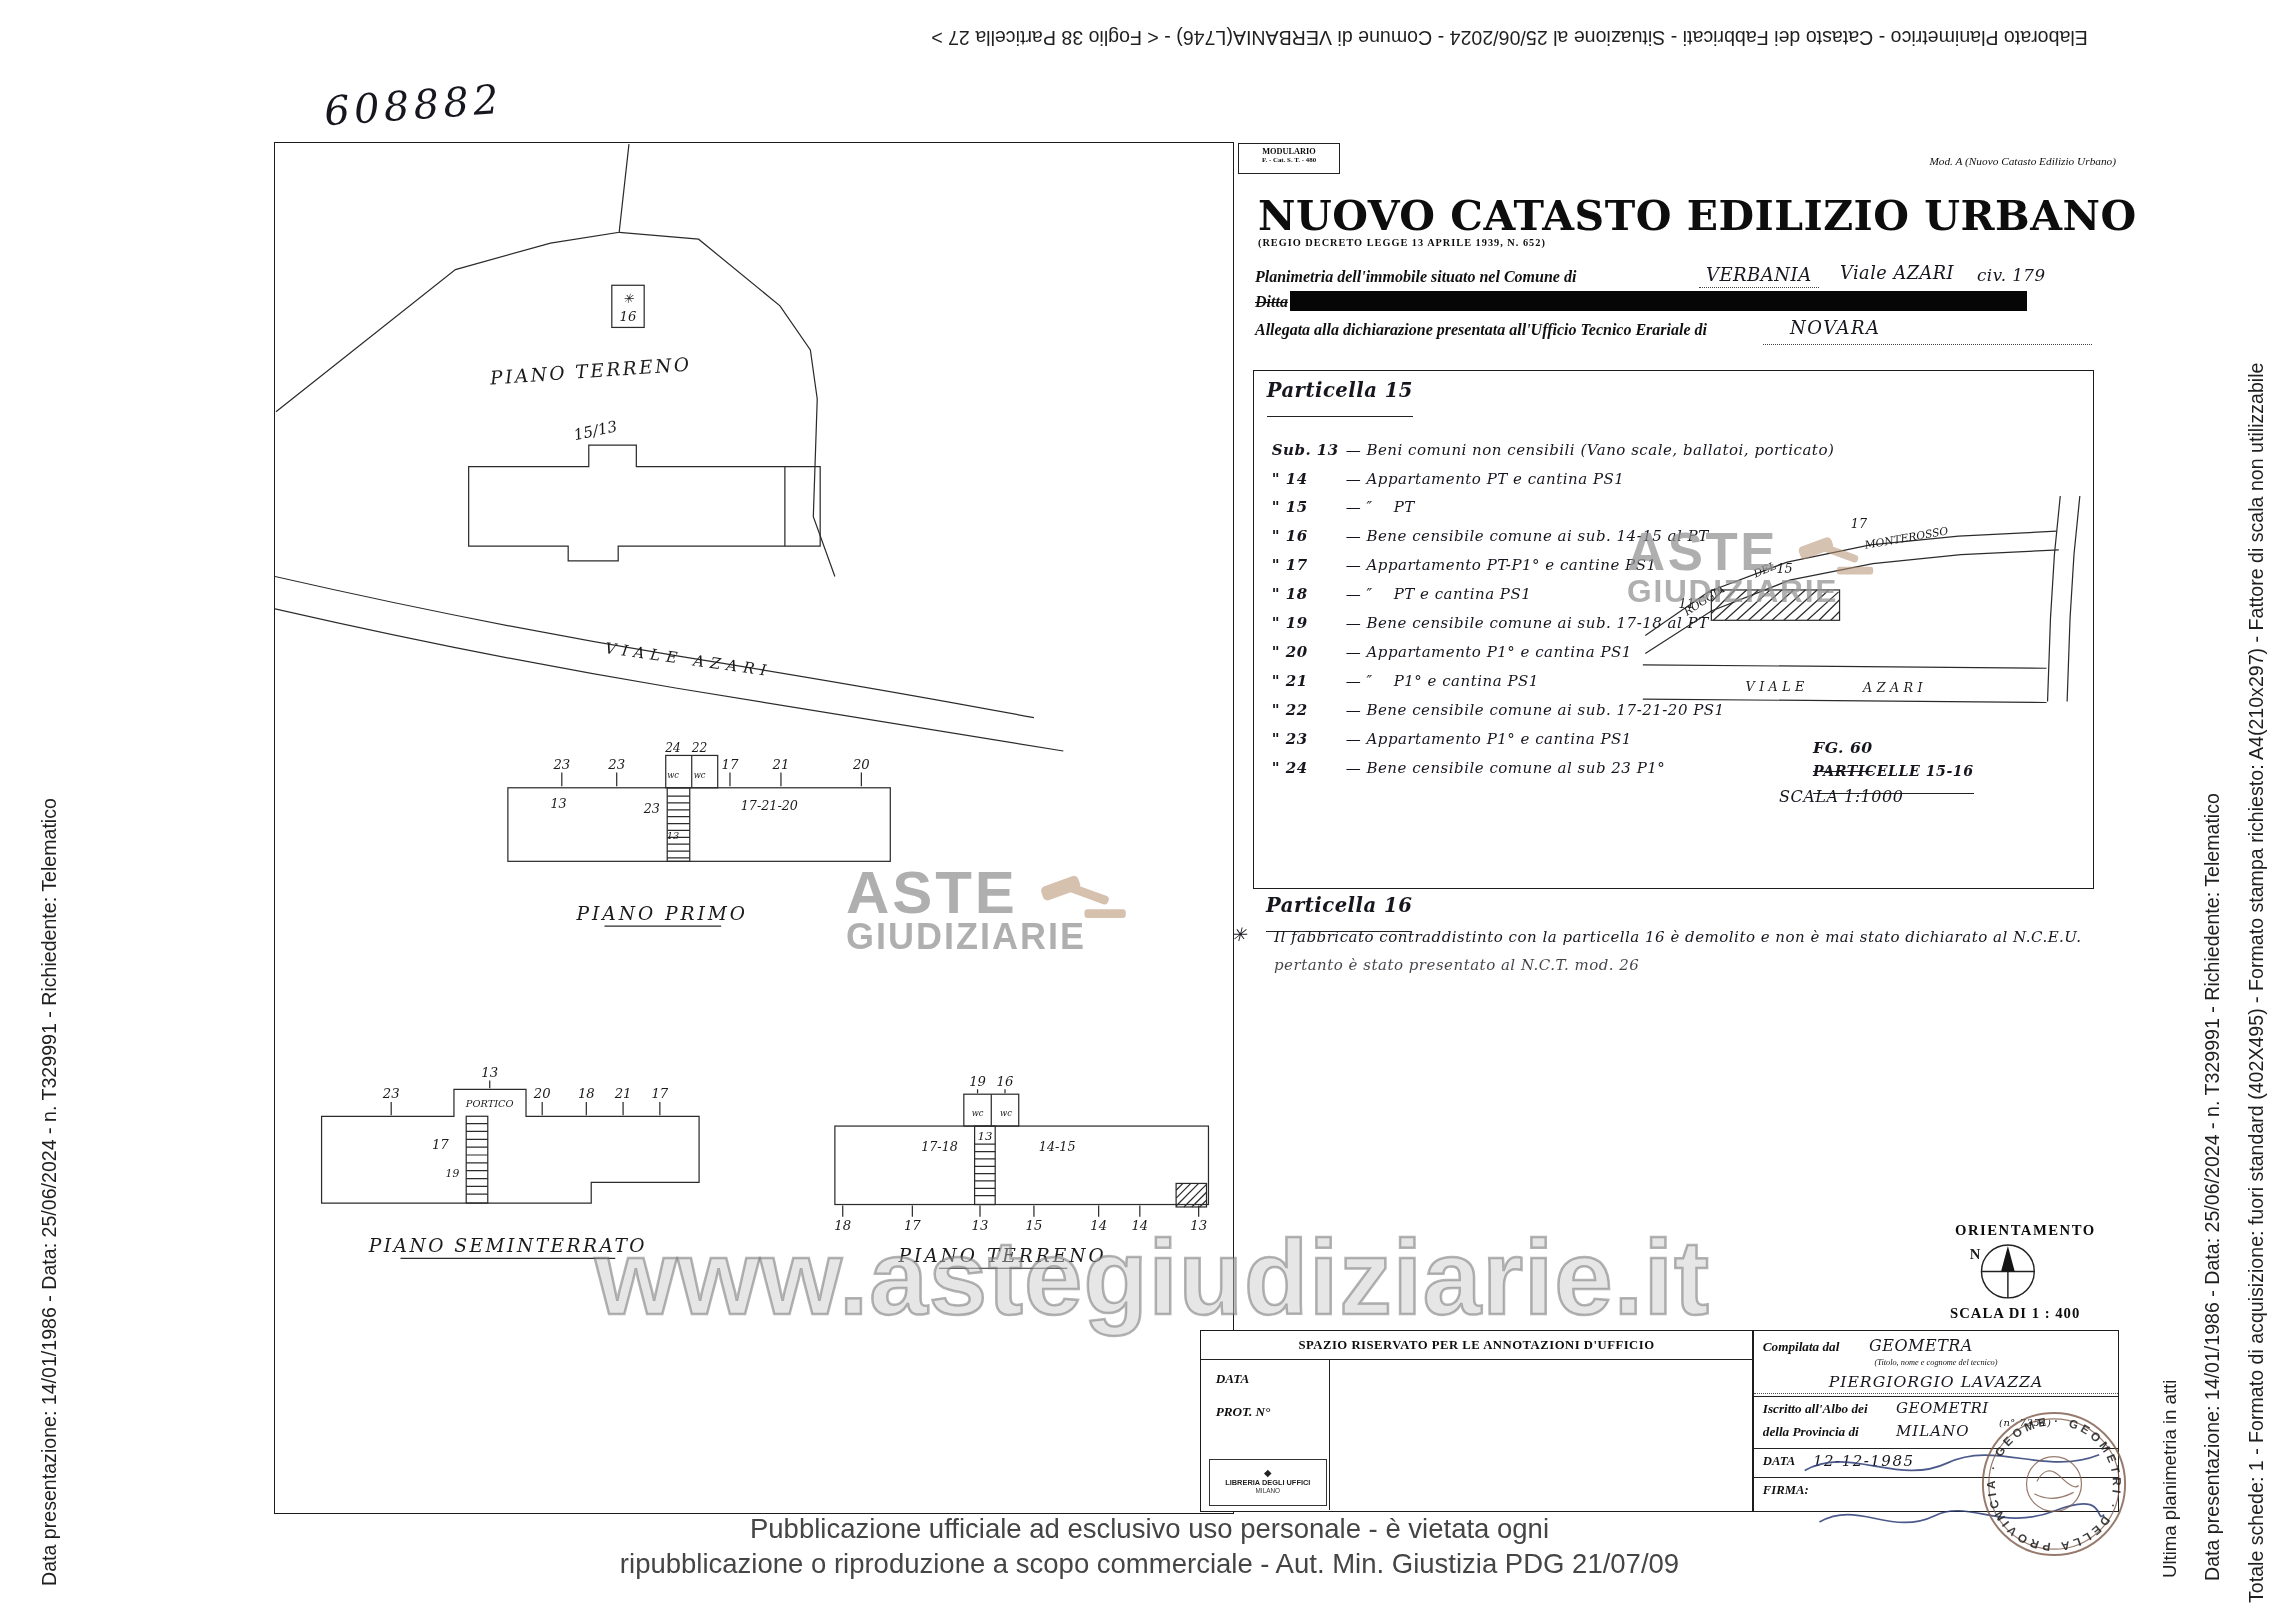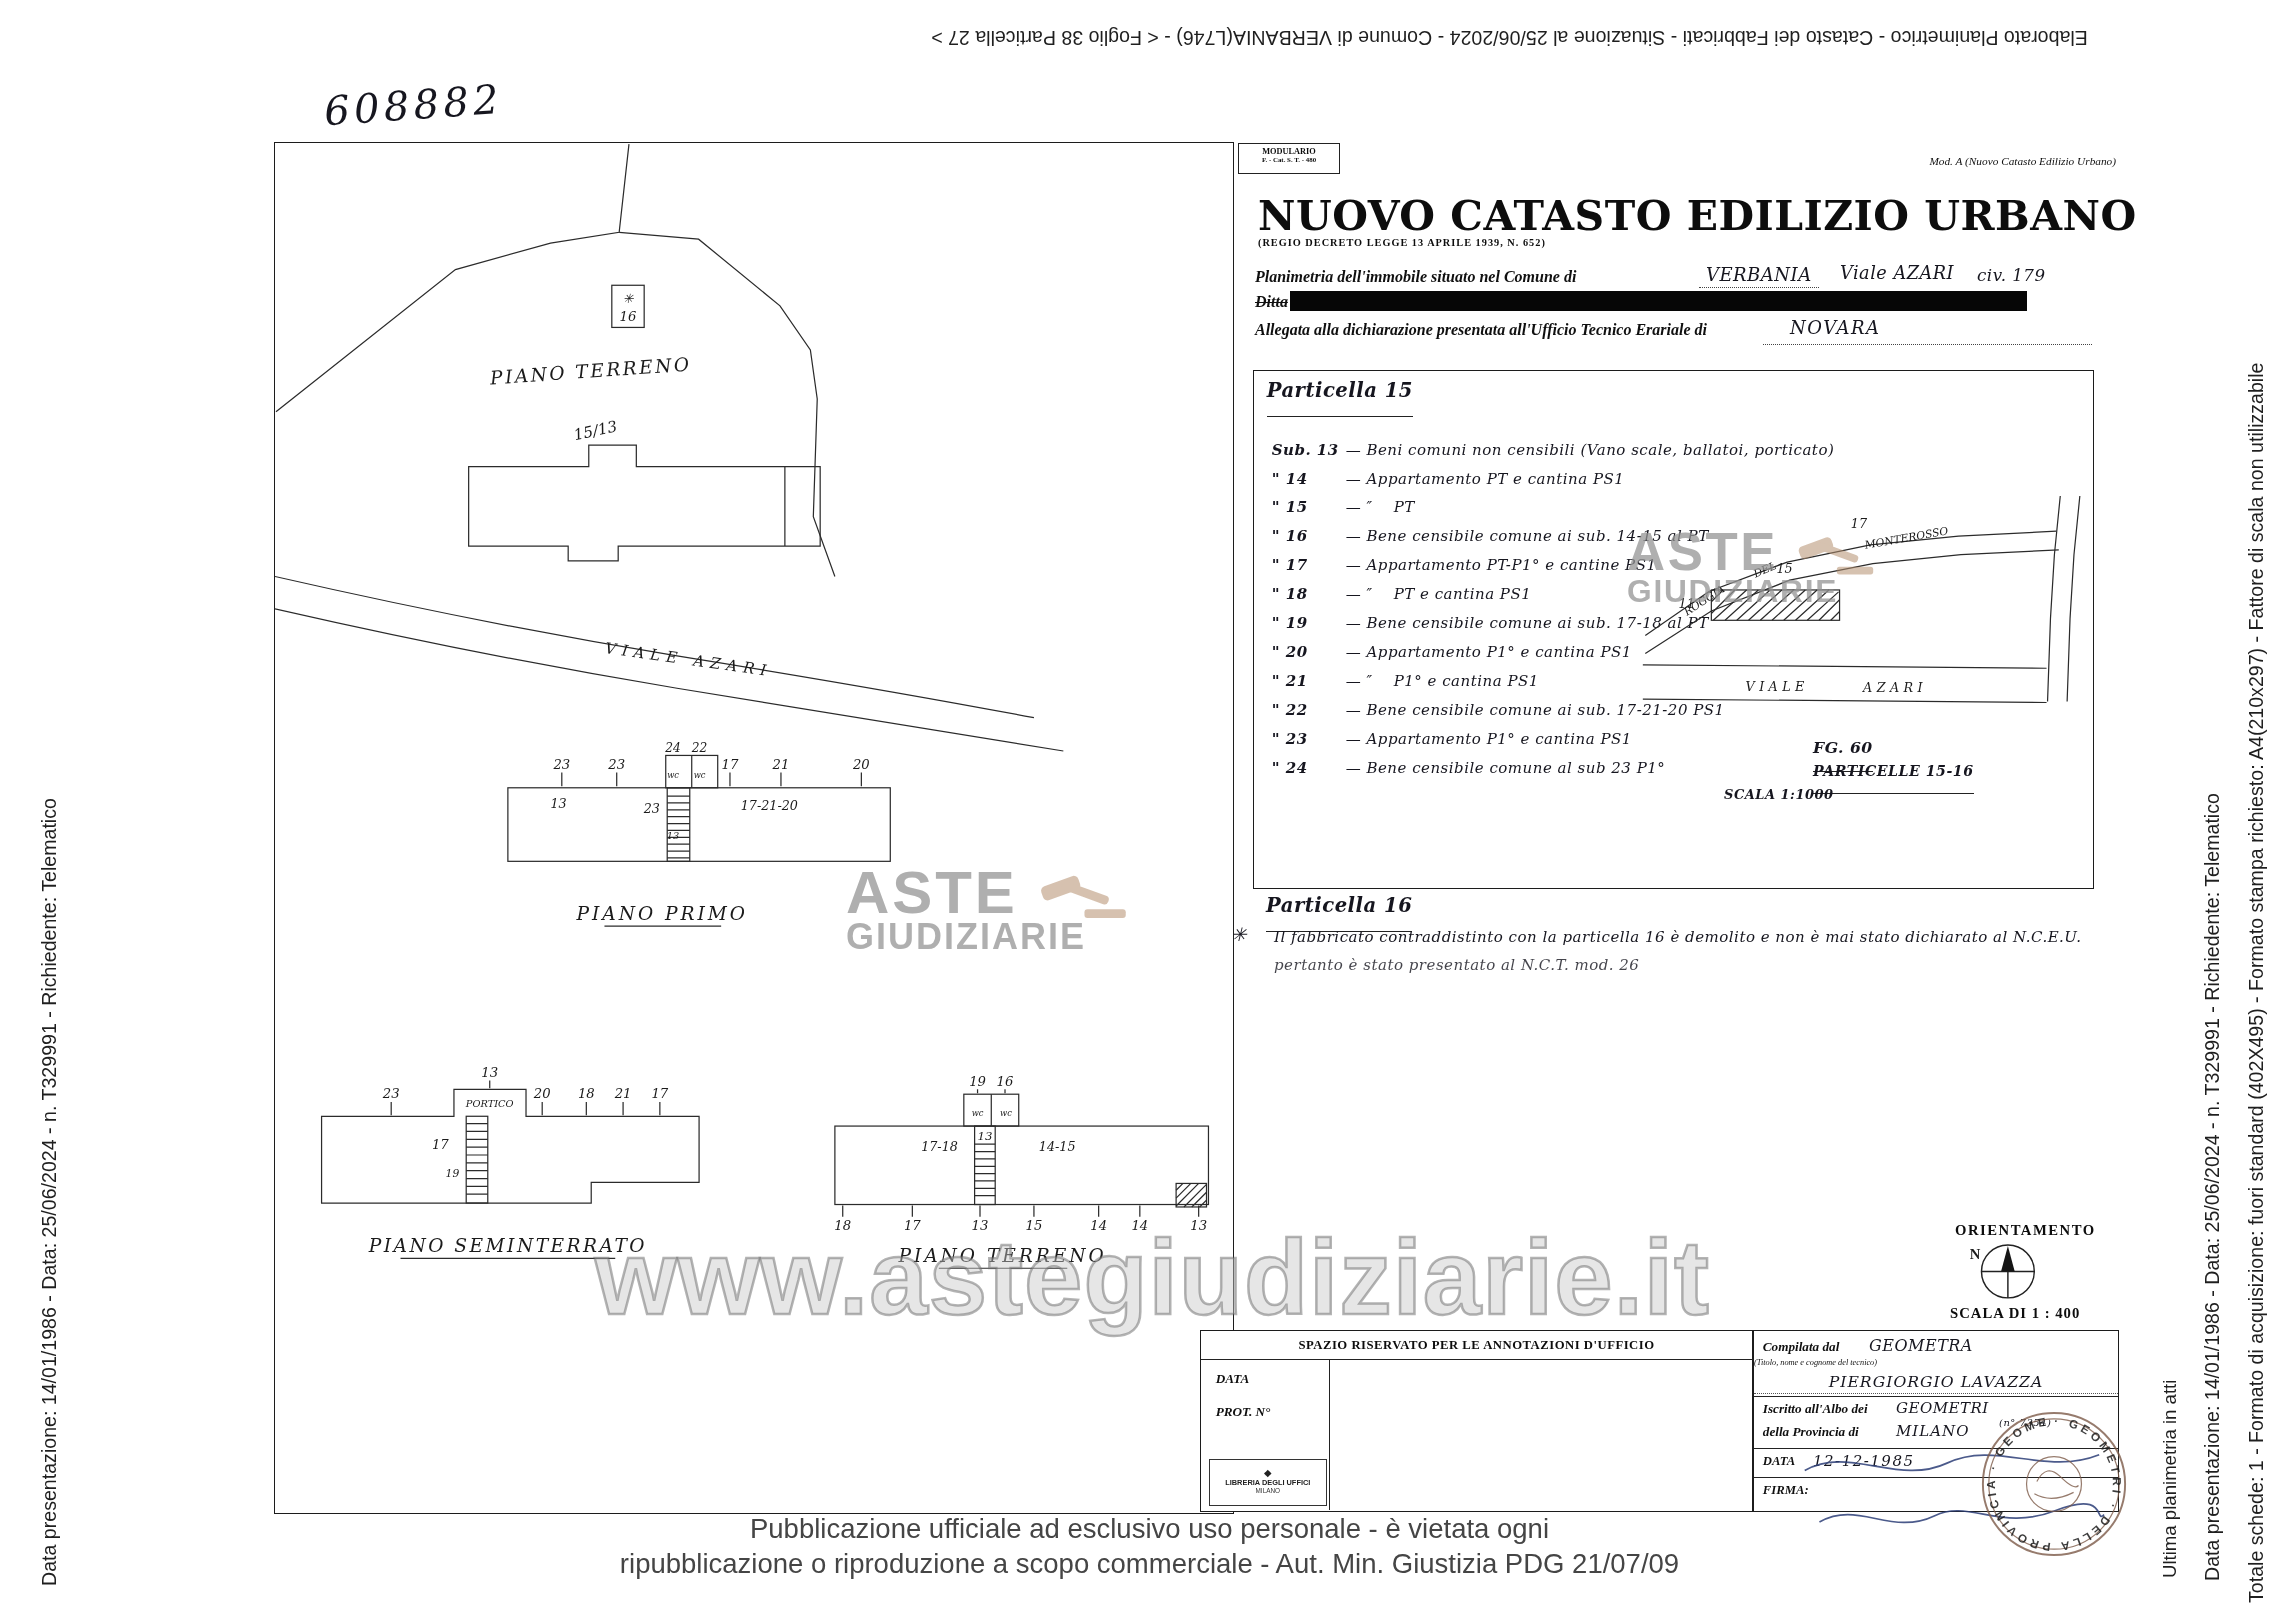--- a/index.html
+++ b/index.html
@@ -176,21 +176,21 @@
     <text x="460" y="108" font-size="22" transform="rotate(-10 460 108)">MONTEROSSO</text>
     <text x="430" y="66" font-size="26">17</text>
     <text x="278" y="158" font-size="26">15</text>
     <text x="78" y="228" font-size="26">11</text>
     <text x="215" y="398" font-size="26" letter-spacing="9">VIALE</text>
     <text x="455" y="400" font-size="26" letter-spacing="9">AZARI</text>
   </svg>
 
   <div class="abs hwi u" style="left:1813px;top:738px;font-size:15.7px;font-weight:bold;">FG. 60</div>
   <div class="abs hwi u" style="left:1813px;top:763px;font-size:14.2px;font-weight:bold;">PARTICELLE 15-16</div>
-  <div class="abs hwi" style="left:1724px;top:787px;font-size:13px;font-weight:bold;">SCALA 1:1000</div>
+  <div class="abs hwi" style="left:1779px;top:787px;font-size:16px;font-weight:normal;">SCALA 1:1000</div>
 
   <div class="abs hwi u" style="left:1266px;top:894px;font-size:19.6px;font-weight:bold;">Particella 16</div>
   <div class="abs hwi" style="left:1231px;top:924px;font-size:18.6px;">✳</div>
   <div class="abs hwi" style="left:1274px;top:928px;font-size:15px;">Il fabbricato contraddistinto con la particella 16 è demolito e non è mai stato dichiarato al N.C.E.U.</div>
   <div class="abs hwi" style="left:1274px;top:956px;font-size:15px;opacity:.8;">pertanto è stato presentato al N.C.T. mod. 26</div>
 
   <div class="abs prc" style="left:1955px;top:1222px;font-size:14.7px;letter-spacing:1.5px;">ORIENTAMENTO</div>
   <svg class="abs" style="left:1959px;top:1236px;" width="88" height="69" viewBox="0 0 180 140">
     <g stroke="#222" stroke-width="3" fill="none">
       <circle cx="100" cy="72" r="54"></circle>
@@ -211,21 +211,21 @@
     <div class="abs" style="left:7.8px;top:128px;width:118px;height:47px;border:1px solid #333;text-align:center;padding-top:6.9px;">
       <div style="font-size:9.8px;color:#222;">◆</div>
       <div style="font-family:'Liberation Sans',sans-serif;font-weight:bold;font-size:7.4px;color:#222;">LIBRERIA DEGLI UFFICI</div>
       <div style="font-family:'Liberation Sans',sans-serif;font-size:6.4px;color:#333;">MILANO</div>
     </div>
   </div>
 
   <div class="abs box" style="left:1753px;top:1330px;width:366px;height:182px;">
     <div class="abs pr" style="left:8.8px;top:7.8px;font-size:13.2px;">Compilata dal</div>
     <div class="abs hwi" style="left:115px;top:4.9px;font-size:16px;">GEOMETRA</div>
-    <div class="abs pr" style="left:0;top:26.5px;width:100%;text-align:left;font-size:8.3px;font-weight:normal;">(Titolo, nome e cognome del tecnico)</div>
+    <div class="abs pr" style="left:0;top:26.5px;width:100%;text-align:center;font-size:8.3px;font-weight:normal;">(Titolo, nome e cognome del tecnico)</div>
     <div class="abs hwi" style="left:0;top:41px;width:100%;text-align:center;font-size:15.7px;letter-spacing:1px;border-bottom:1px dotted #555;padding-bottom:2px;">PIERGIORGIO LAVAZZA</div>
     <div class="abs" style="left:0;top:65px;width:100%;border-top:1px solid #222;"></div>
     <div class="abs pr" style="left:8.8px;top:70px;font-size:13.2px;">Iscritto all'Albo dei</div>
     <div class="abs hwi" style="left:142px;top:68px;font-size:15px;">GEOMETRI</div>
     <div class="abs hwi" style="left:245px;top:86px;font-size:10px;">(n° 7354)</div>
     <div class="abs pr" style="left:8.8px;top:93px;font-size:13.2px;">della Provincia di</div>
     <div class="abs hwi" style="left:142px;top:91px;font-size:15px;letter-spacing:1px;">MILANO</div>
     <div class="abs" style="left:0;top:117px;width:100%;border-top:1px solid #222;"></div>
     <div class="abs pr" style="left:8.8px;top:123px;font-size:12.7px;">DATA</div>
     <div class="abs hwi" style="left:59px;top:121px;font-size:15px;letter-spacing:1.5px;">12-12-1985</div>

